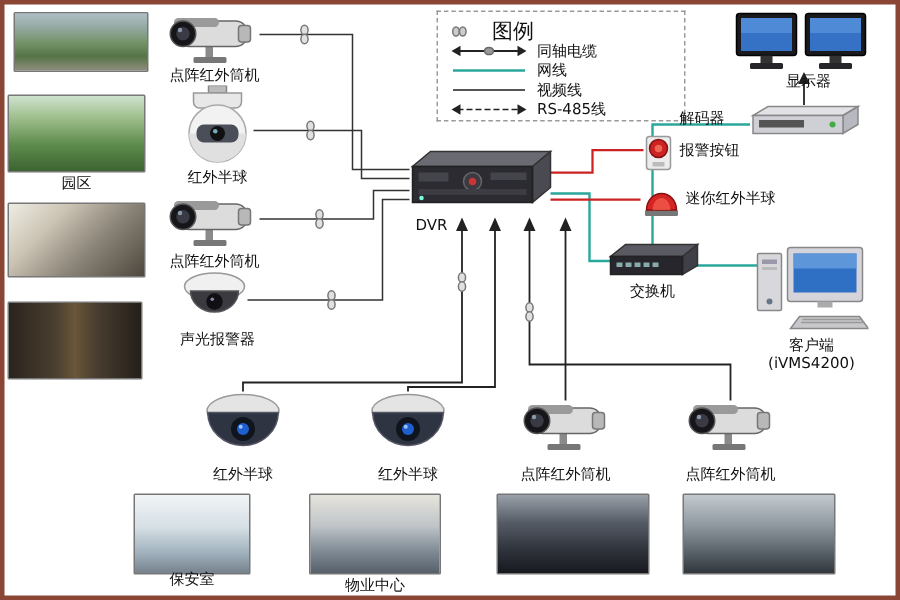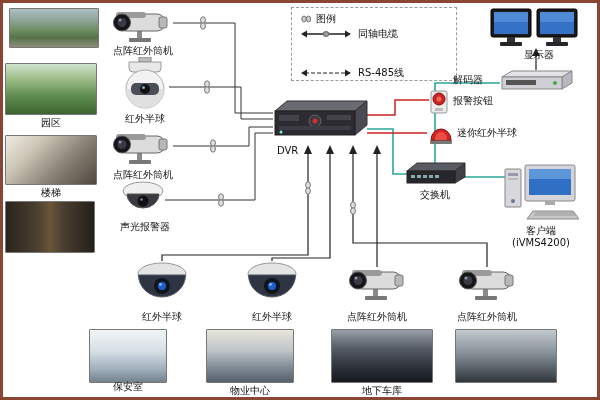--- a/index.html
+++ b/index.html
@@ -16,22 +16,22 @@
   .ph-gate{background:linear-gradient(180deg,#aebfc6 0%,#93a8a0 25%,#6f8f62 55%,#557347 75%,#8d8d7d 100%);}
   .ph-campus{background:linear-gradient(180deg,#cfe3cf 0%,#9dbd8a 30%,#5d8b4d 65%,#3c6430 100%);}
   .ph-stairs{background:linear-gradient(135deg,#efece4 0%,#cbc4b4 30%,#8d867a 60%,#4e483e 100%);}
   .ph-elevator{background:linear-gradient(90deg,#2a241e 0%,#4a3f30 35%,#6a5638 50%,#4a3f30 65%,#241f19 100%);}
   .ph-security{background:linear-gradient(180deg,#f0f4f6 0%,#d7e0e6 40%,#9fb0bc 75%,#76828c 100%);}
   .ph-property{background:linear-gradient(180deg,#e6e4dc 0%,#bfc4c8 40%,#828e98 70%,#57606a 100%);}
   .ph-garage{background:linear-gradient(180deg,#9aa0a8 0%,#565c66 35%,#2f333b 70%,#17191f 100%);}
   .ph-perimeter{background:linear-gradient(180deg,#c2c9cf 0%,#8e979e 40%,#565f66 75%,#31373c 100%);}
   .legend{position:absolute;left:288px;top:4px;width:166px;height:74px;border:1px dashed #9a9a9a;
     background:#fff;box-sizing:border-box;}
-  .legend-title{position:absolute;left:8px;top:4px;display:flex;align-items:center;gap:4px;
-    font-size:10px;color:#111;}
+  .legend-title{position:absolute;left:8px;top:4px;display:flex;align-items:center;gap:16px;
+    font-size:14px;color:#111;}
   .legend-item{position:absolute;left:8px;display:flex;align-items:center;gap:6px;
     font-size:10px;color:#111;}
 </style>
 </head>
 <body>
 
 <div class="stage">
 
   <svg width="0" height="0" style="position:absolute" aria-hidden="true">
     <defs>
@@ -189,21 +189,20 @@
           <ellipse cx="0" cy="3" rx="2.4" ry="3.2"></ellipse>
         </g>
     </g>
   </svg>
 
   <div class="photo ph-gate" style="left:6px;top:5px;width:90px;height:40px"></div>
   <div class="lbl" style="left:6px;top:62px;width:90px">大门口</div>
   <div class="photo ph-campus" style="left:2px;top:60px;width:92px;height:52px"></div>
   <div class="lbl" style="left:2px;top:114px;width:92px">园区</div>
   <div class="photo ph-stairs" style="left:2px;top:132px;width:92px;height:50px"></div>
-  <div class="lbl" style="left:2px;top:184px;width:92px">楼梯</div>
   <div class="photo ph-elevator" style="left:2px;top:198px;width:90px;height:52px"></div>
 
   <svg class="dev" style="left:106px;top:4px;width:64px;height:40px">
       <use href="#sym-bullet"></use>
     </svg>
   <div class="lbl" style="left:94px;top:42px;width:92px">点阵红外筒机</div>
   <svg class="dev" style="left:118px;top:54px;width:48px;height:54px">
       <use href="#sym-ptz"></use>
     </svg>
   <div class="lbl" style="left:106px;top:110px;width:72px">红外半球</div>
@@ -233,20 +232,32 @@
     </div>
     <div class="legend-item" style="top:19px">
       <svg width="52" height="10">
         <polygon points="1,5 7,1.5 7,8.5" fill="#222"></polygon>
         <line x1="5" y1="5" x2="47" y2="5" stroke="#222" stroke-width="1.3"></line>
         <polygon points="51,5 45,1.5 45,8.5" fill="#222"></polygon>
         <ellipse cx="26" cy="5" rx="3" ry="2.4" fill="#999" stroke="#666"></ellipse>
       </svg>
       <span>同轴电缆</span>
     </div>
+    <div class="legend-item" style="top:32px">
+      <svg width="52" height="10">
+        <line x1="2" y1="5" x2="50" y2="5" stroke="#2aa79b" stroke-width="1.6"></line>
+      </svg>
+      <span>网线</span>
+    </div>
+    <div class="legend-item" style="top:45px">
+      <svg width="52" height="10">
+        <line x1="2" y1="5" x2="50" y2="5" stroke="#555" stroke-width="1.2"></line>
+      </svg>
+      <span>视频线</span>
+    </div>
     <div class="legend-item" style="top:58px">
       <svg width="52" height="10">
         <polygon points="1,5 7,1.5 7,8.5" fill="#222"></polygon>
         <line x1="5" y1="5" x2="47" y2="5" stroke="#222" stroke-width="1" stroke-dasharray="4,2"></line>
         <polygon points="51,5 45,1.5 45,8.5" fill="#222"></polygon>
       </svg>
       <span>RS-485线</span>
     </div>
   </div>
 
@@ -299,16 +310,15 @@
   <svg class="dev" style="left:452px;top:262px;width:64px;height:40px">
       <use href="#sym-bullet"></use>
     </svg>
   <div class="lbl" style="left:438px;top:308px;width:92px">点阵红外筒机</div>
 
   <div class="photo ph-security" style="left:86px;top:326px;width:78px;height:54px"></div>
   <div class="lbl" style="left:86px;top:378px;width:78px">保安室</div>
   <div class="photo ph-property" style="left:203px;top:326px;width:88px;height:54px"></div>
   <div class="lbl" style="left:203px;top:382px;width:88px">物业中心</div>
   <div class="photo ph-garage" style="left:328px;top:326px;width:102px;height:54px"></div>
-  <div class="lbl" style="left:328px;top:382px;width:102px">地下车库</div>
   <div class="photo ph-perimeter" style="left:452px;top:326px;width:102px;height:54px"></div>
 
 </div>
 
 </body></html>

